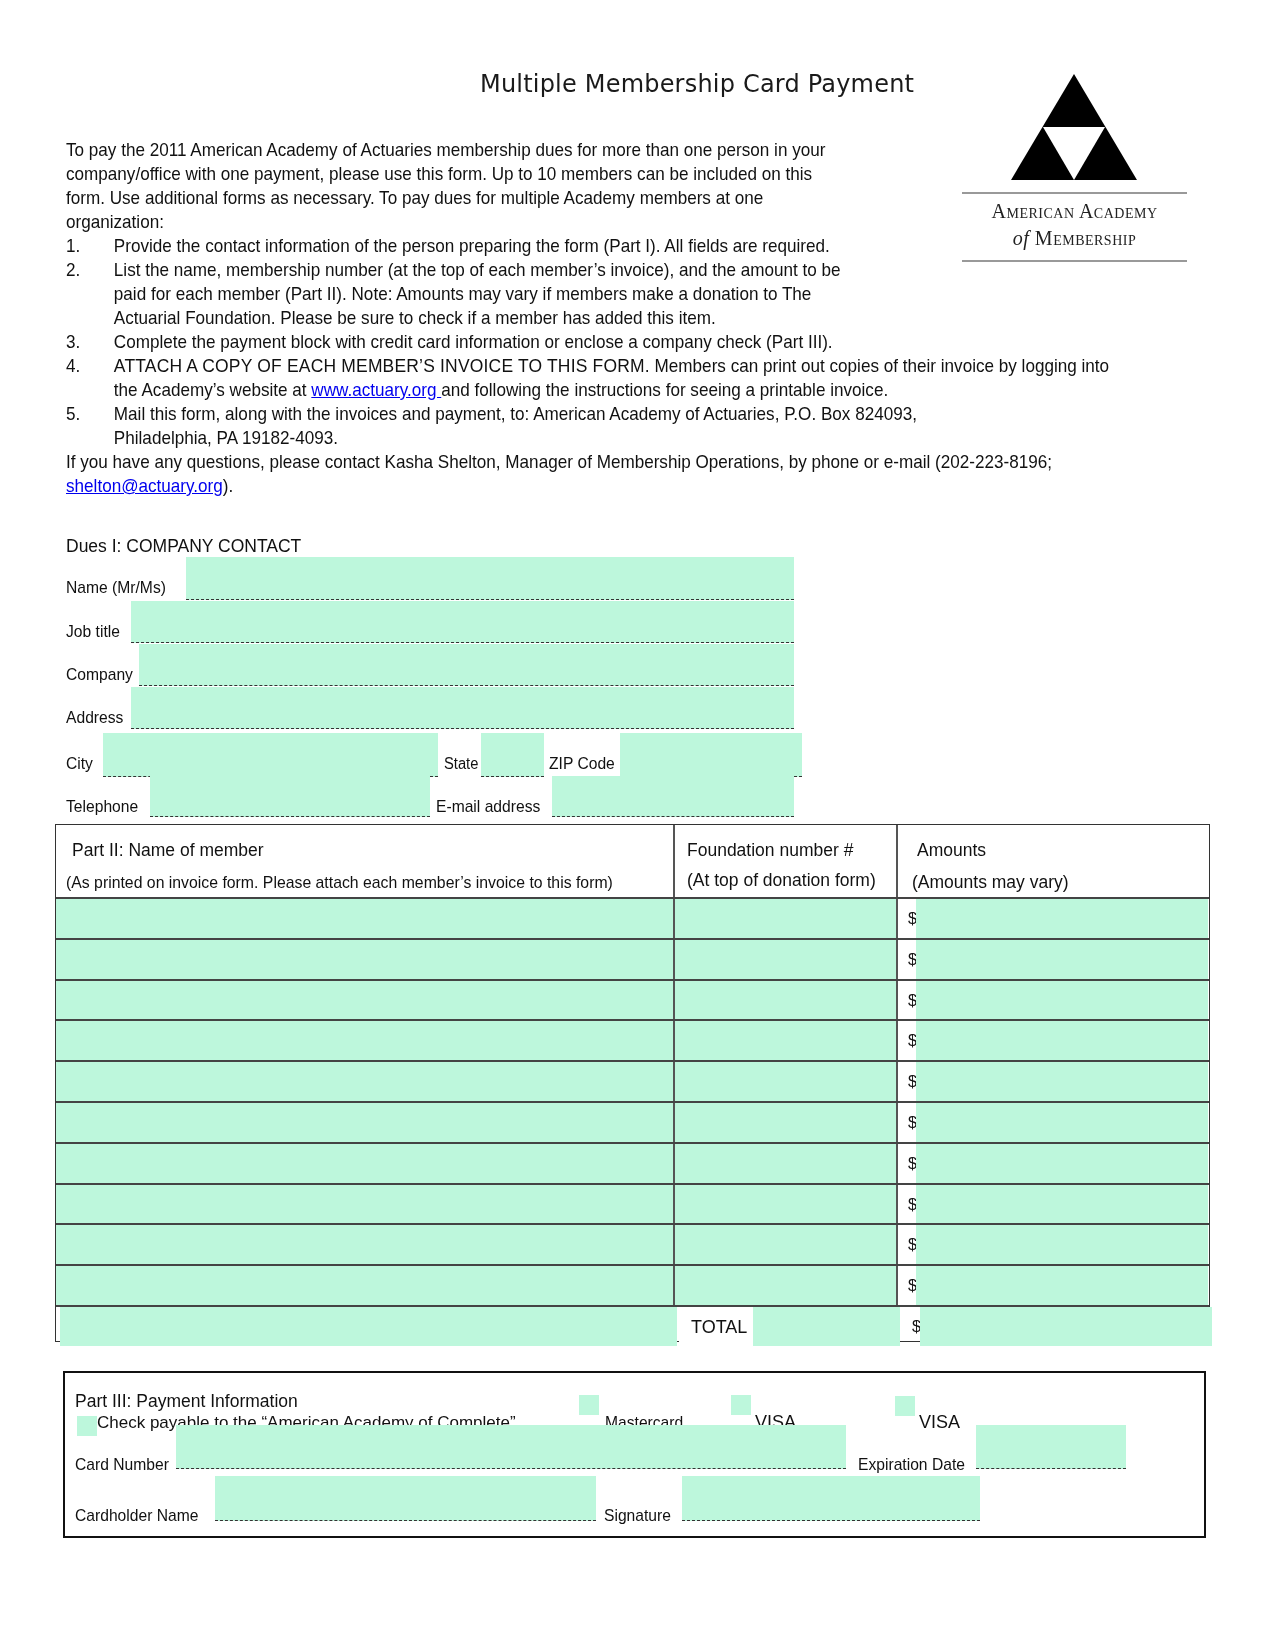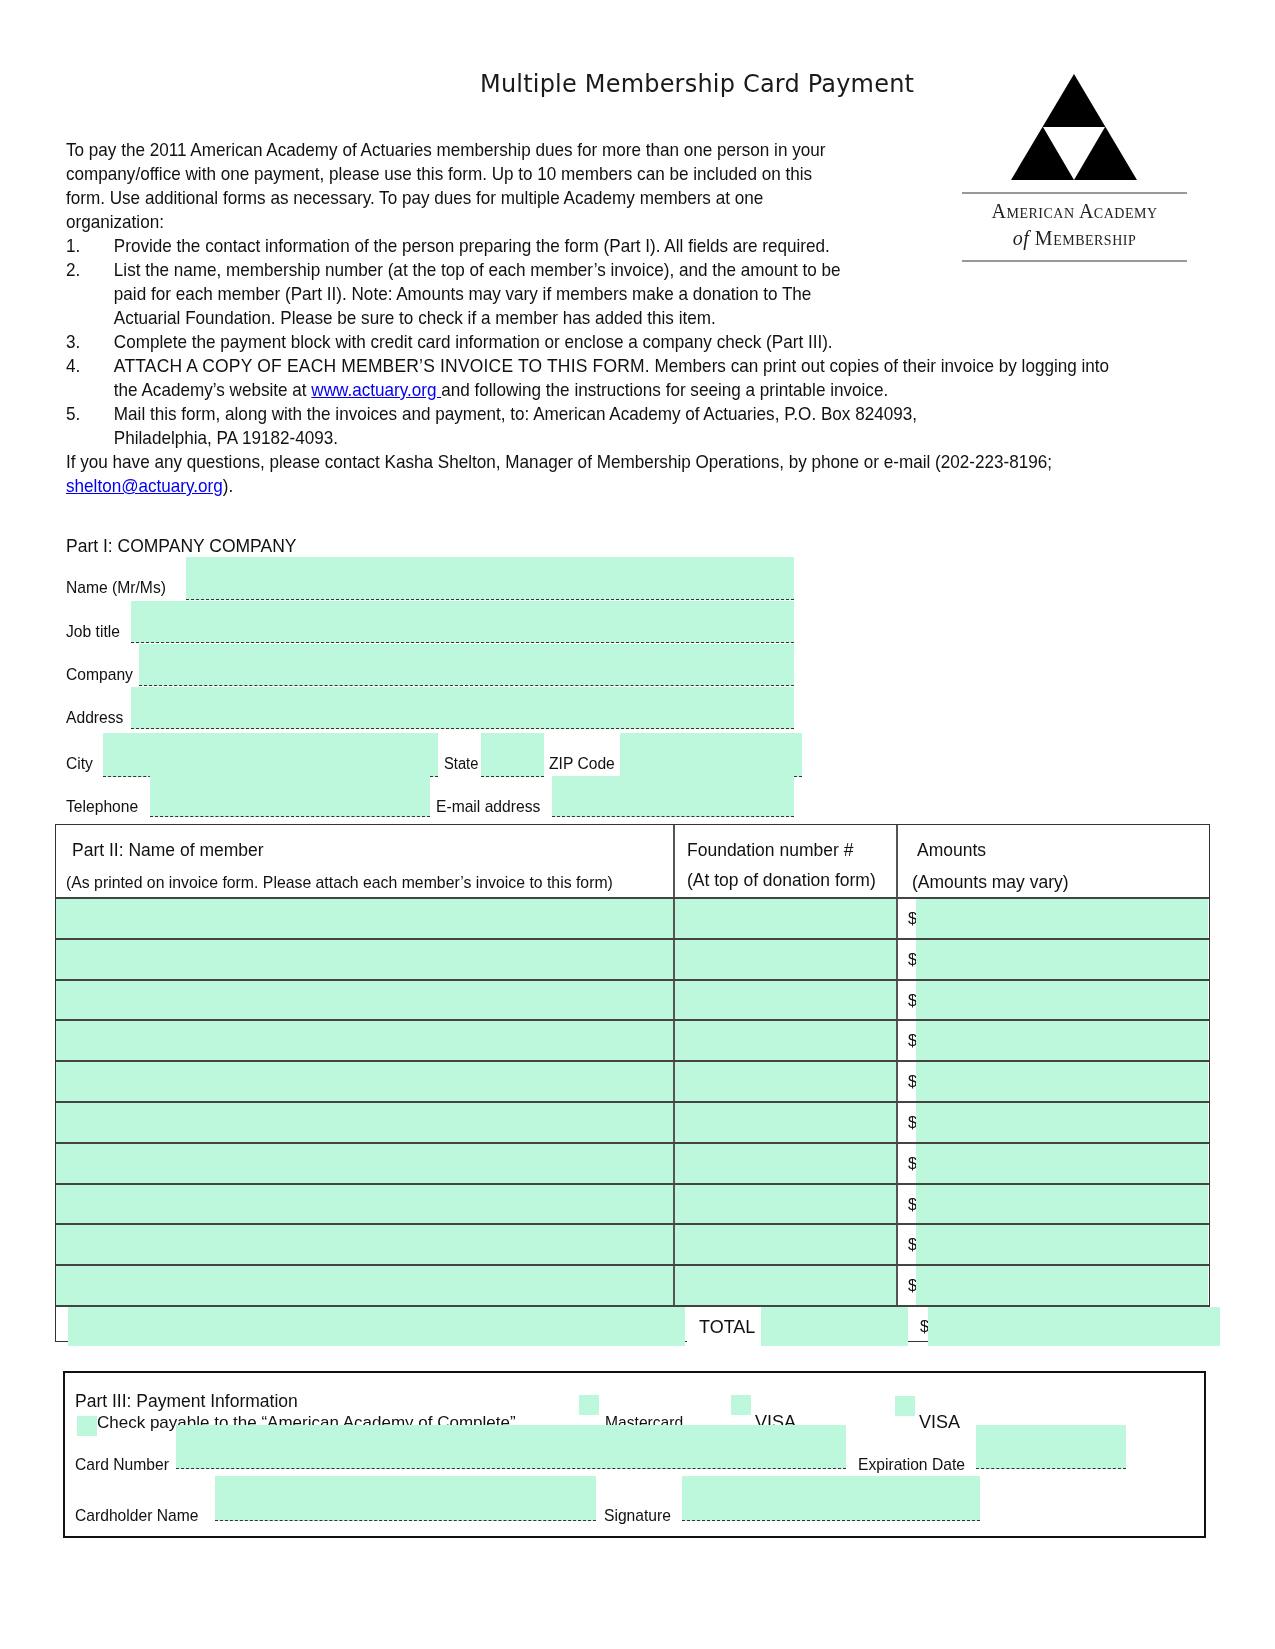--- a/index.html
+++ b/index.html
@@ -70,21 +70,21 @@
     <span class="num">4.</span>
     <span class="txt"><span class="caps">ATTACH A COPY OF EACH MEMBER’S INVOICE TO THIS FORM.</span><span> Members can print out copies of their invoice by logging into the Academy’s website at </span><a class="link">www.actuary.org </a><span>and following the instructions for seeing a printable invoice.</span></span>
   </div>
   <div class="li" style="width:1020px">
     <span class="num">5.</span>
     <span class="txt"><span>Mail this form, along with the invoices and payment, to: </span><span>American Academy of Actuaries, P.O. Box 824093, Philadelphia, PA 19182-4093.</span></span>
   </div>
   <p style="width:1160px"><span>If you have any questions, please contact Kasha Shelton, Manager of Membership Operations, by phone or e-mail (202-223-8196; </span><a class="link">shelton@actuary.org</a><span>).</span></p>
 </div>
 
-<div class="abs part1">Part I: COMPANY COMPANY</div>
+<div class="abs part1">Dues I: COMPANY CONTACT</div>
 
 <div class="abs lbl" style="left:66px;top:578px">Name (Mr/Ms)</div>
 <div class="abs fill uline" style="left:186px;top:557px;width:608px;height:42px"></div>
 
 <div class="abs lbl" style="left:66px;top:622px">Job title</div>
 <div class="abs fill uline" style="left:131px;top:601px;width:663px;height:41px"></div>
 
 <div class="abs lbl" style="left:66px;top:665px">Company</div>
 <div class="abs fill uline" style="left:139px;top:644px;width:655px;height:41px"></div>
 
@@ -176,21 +176,21 @@
       <div class="cell fill" style="left: 860px; top: 0px; width: 292px; height: 100%;"></div>
     </div>
     <div class="hline" style="top: 439.2px;"></div>
     <div style="position: absolute; left: 0px; top: 441.2px; width: 1152px; height: 38.8px;">
       <div class="cell fill" style="left: 0px; top: 0px; width: 617px; height: 100%;"></div>
       <div class="cell fill" style="left: 619px; top: 0px; width: 221px; height: 100%;"></div>
       <span class="dollar" style="left: 852px; top: 11px;">$</span>
       <div class="cell fill" style="left: 860px; top: 0px; width: 292px; height: 100%;"></div>
     </div>
     <div class="hline" style="top: 480px;"></div>
-    <div style="position: absolute; left: 12px; top: 482px; width: 1152px; height: 38.8px; padding-left: 19px;">
+    <div style="position: absolute; left: 4px; top: 482px; width: 1152px; height: 38.8px; padding-left: 19px;">
       <div class="cell fill" style="left: 0px; top: 0px; width: 617px; height: 100%;"></div>
       <div class="cell fill" style="left: 619px; top: 0px; width: 221px; height: 100%; background: linear-gradient(to right, rgb(255, 255, 255) 0px, rgb(255, 255, 255) 74px, rgb(189, 247, 220) 74px);">
         <span style="position: absolute; left: 12px; top: 10px; font-size: 18px;">TOTAL</span>
       </div>
       <span class="dollar" style="left: 852px; top: 11px;">$</span>
       <div class="cell fill" style="left: 860px; top: 0px; width: 292px; height: 100%;"></div>
     </div>
   </div>
 
 <div class="abs p3">

